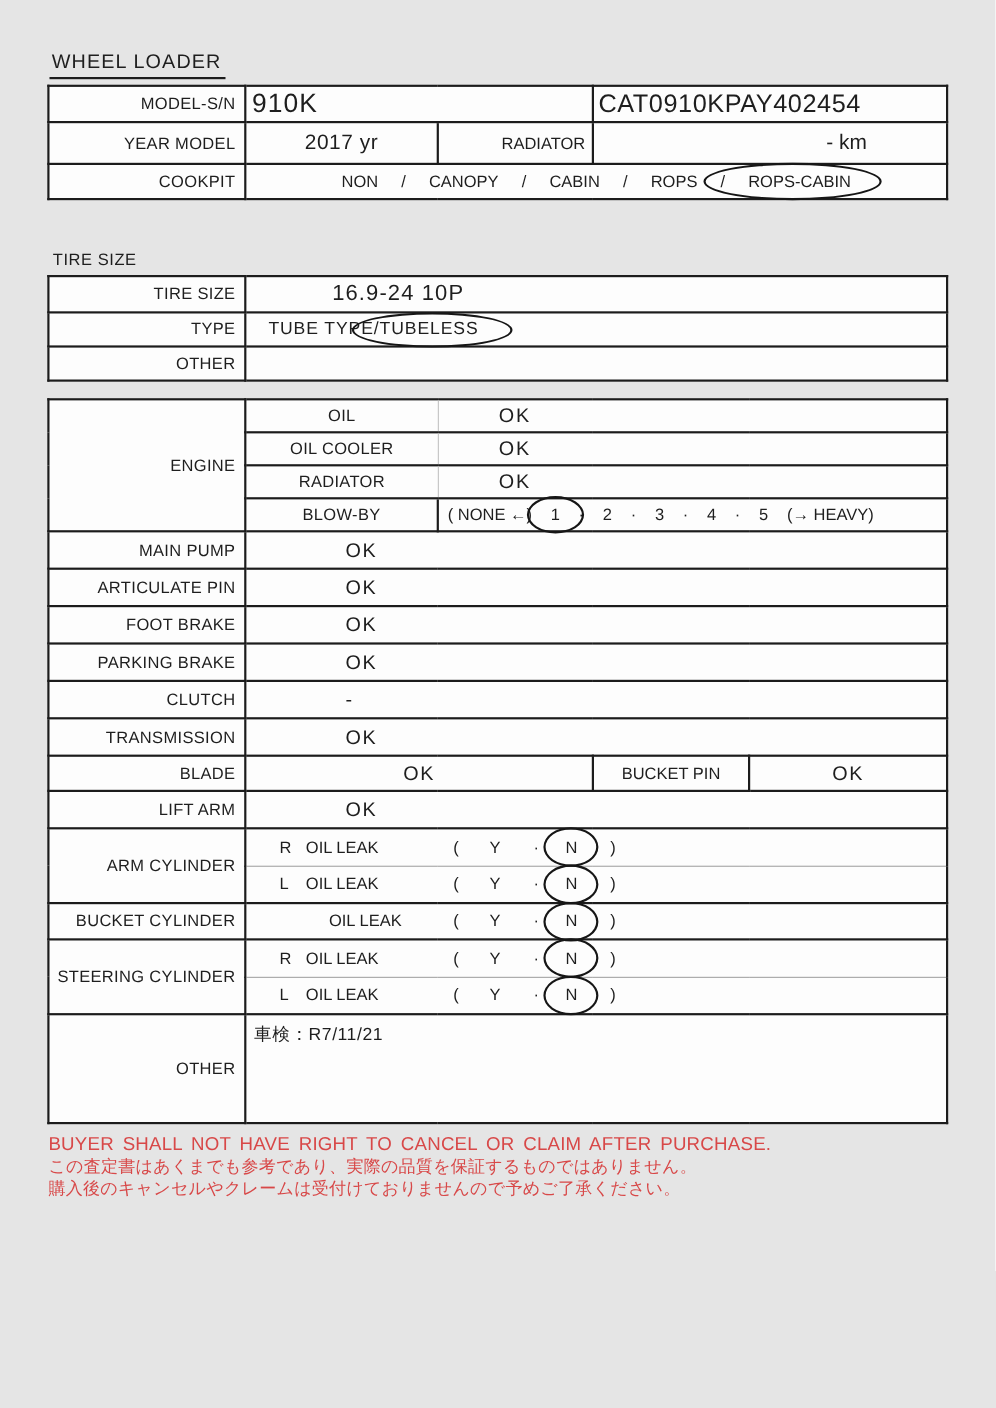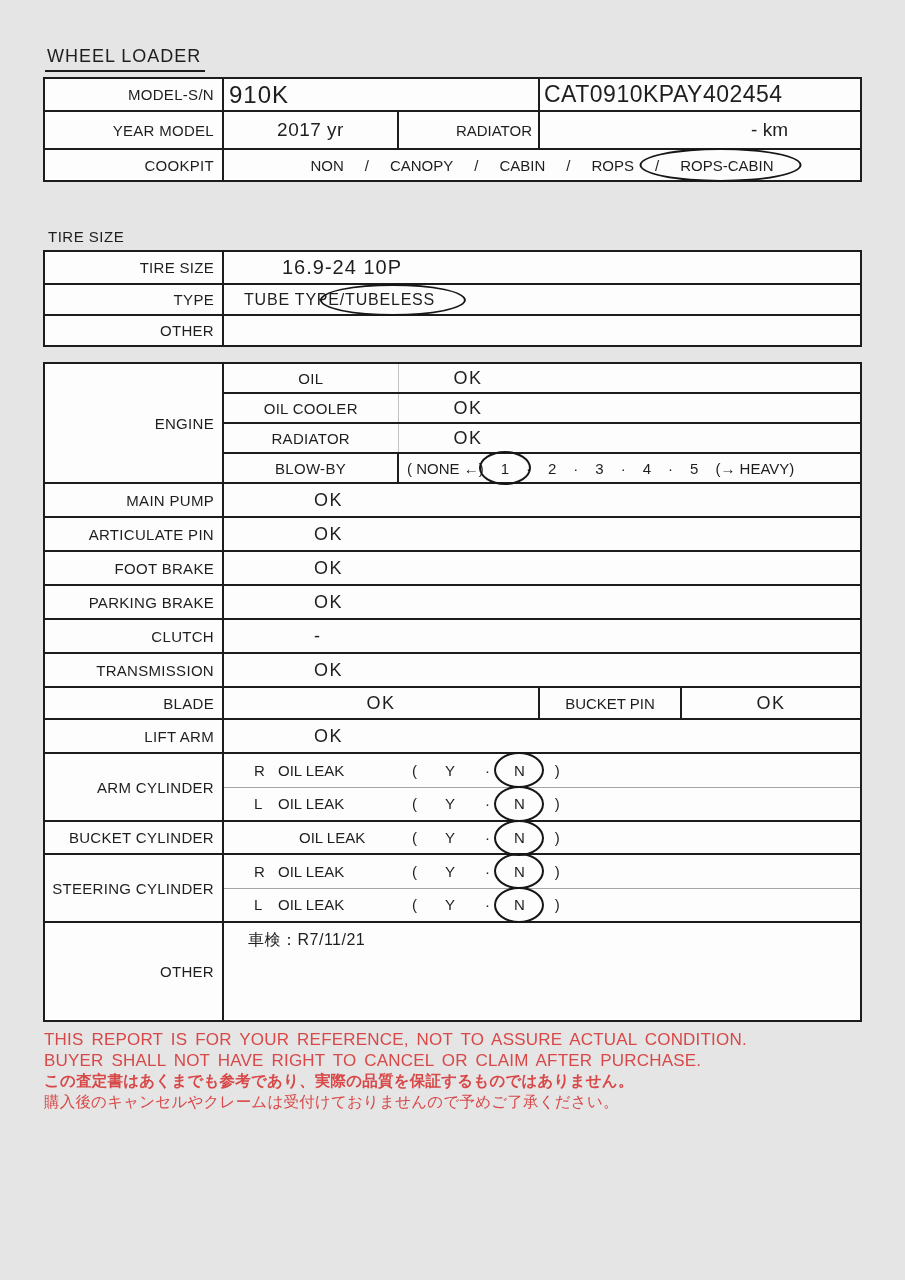--- a/index.html
+++ b/index.html
@@ -29,21 +29,21 @@
   .v20{font-size:20px;letter-spacing:1px;}
   .rt{text-align:right;padding-right:6px;}
   .kmcell{text-align:right;padding-right:72px;font-size:19px;}
   .ok{font-size:18px;letter-spacing:1.5px;}
   .ok-eng{padding-left:55px;}
   .ok-main{padding-left:90px;}
   .fv-r{border-right:1px solid #c2c2c2;}
   .fv-l{border-left:1px solid #c2c2c2;}
   .thin-b{border-bottom:1px solid #a5a5a5;}
   .thin-t{border-top:1px solid #a5a5a5;}
-  .top-cell{vertical-align:top;padding:7px 0 0 24px;font-size:16px;letter-spacing:.5px;}
+  .top-cell{vertical-align:top;padding:7px 0 0 7px;font-size:16px;letter-spacing:.5px;}
   
   .parts{display:flex;align-items:center;}
   .parts.center{justify-content:center;}
   .gap22{gap:22px;}
   .gap21{gap:21px;}
   .gap17{gap:17px;}
   .blowby{padding-left:8px;}
   .tiretype{padding-left:20px;font-size:16px;letter-spacing:.8px;}
   
   .lk-wrap{display:inline-flex;width:180px;padding-left:30px;box-sizing:border-box;}
@@ -120,21 +120,21 @@
   <div class="section-label">TIRE SIZE</div>
 
   <table id="t2">
     <colgroup>
         <col style="width:179px">
         <col style="width:638px">
       </colgroup>
     <tbody>
         <tr style="height:33px">
       <td class="lbl">TIRE SIZE</td>
-      <td class="v20" style="padding-left:58px">16.9-24 10P</td>
+      <td class="v20" style="padding-left:78px">16.9-24 10P</td>
     </tr>
     <tr style="height:31px">
       <td class="lbl">TYPE</td>
       <td>
         <div class="parts tiretype">
           <span>TUBE TYPE</span>
           <span>/</span>
           <span class="circ"><i class="ell tubeless"></i><span>TUBELESS</span></span>
         </div>
       </td>
@@ -308,19 +308,18 @@
       </td>
     </tr>
     <tr style="height:99px">
       <td class="lbl">OTHER</td>
       <td colspan="4" class="top-cell">車検：R7/11/21</td>
     </tr>
   </tbody>
     </table>
 
   <div class="disclaimer">
-    <p class="d-en" style="color: rgb(216, 72, 72);">THIS REPORT IS FOR YOUR REFERENCE, NOT TO ASSURE ACTUAL CONDITION.</p>
     <p class="d-en" style="color: rgb(216, 72, 72);">BUYER SHALL NOT HAVE RIGHT TO CANCEL OR CLAIM AFTER PURCHASE.</p>
-    <p class="d-jp" style="color: rgb(216, 72, 72); font-weight: bold;">この査定書はあくまでも参考であり、実際の品質を保証するものではありません。</p>
+    <p class="d-jp" style="color: rgb(216, 72, 72);">この査定書はあくまでも参考であり、実際の品質を保証するものではありません。</p>
     <p class="d-jp" style="color: rgb(216, 72, 72);">購入後のキャンセルやクレームは受付けておりませんので予めご了承ください。</p>
   </div>
 
 </div>
 
 </body></html>

